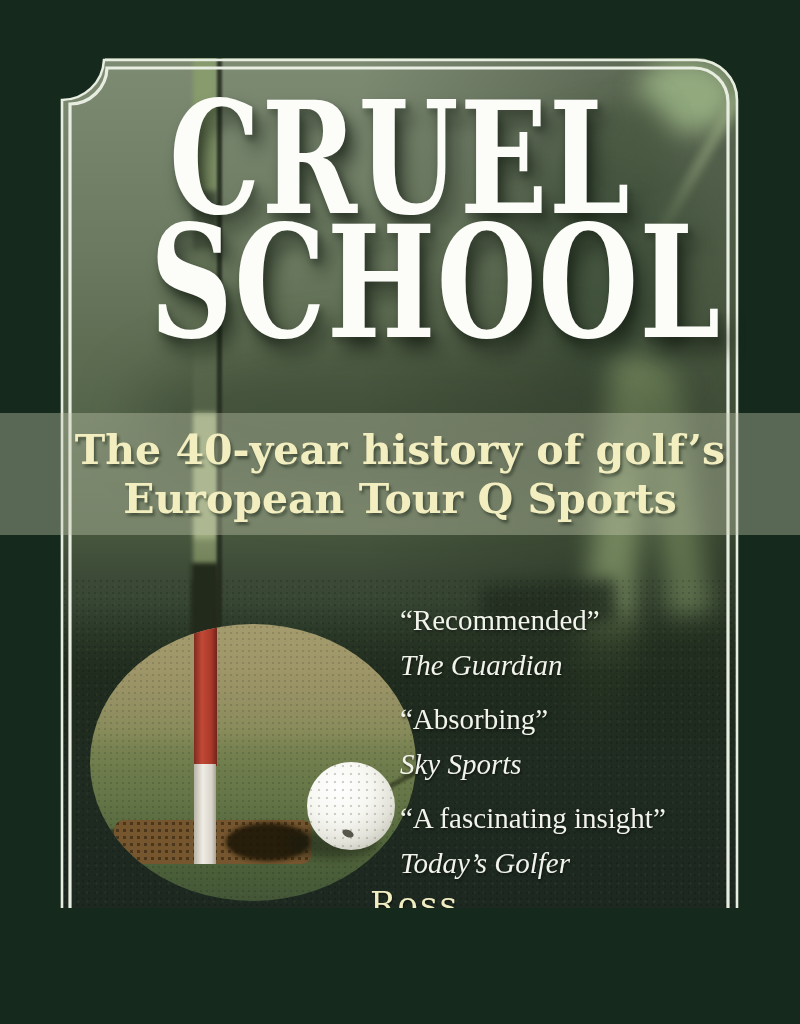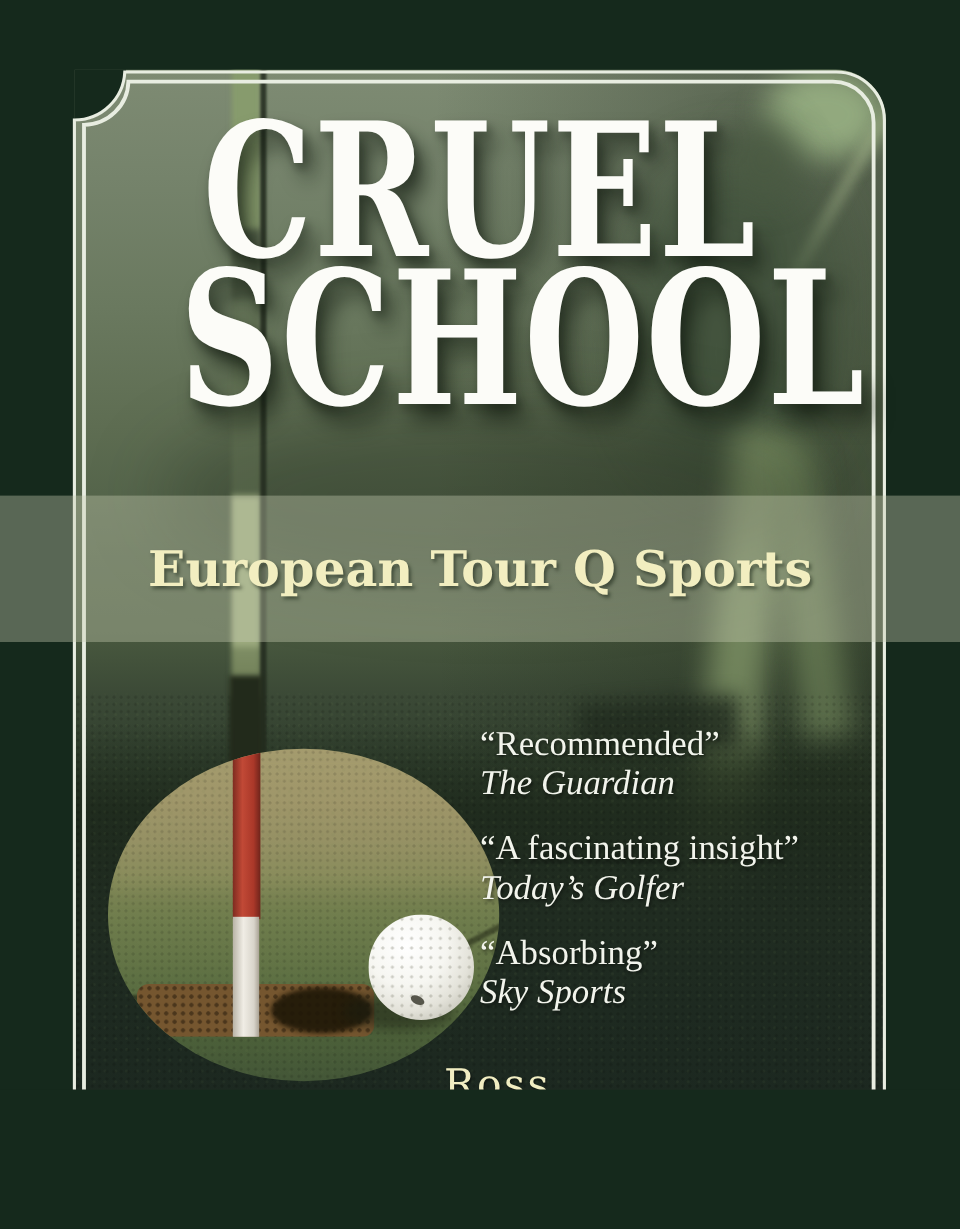--- a/index.html
+++ b/index.html
@@ -121,21 +121,21 @@
   .title-line.t2{top:202px;}
   .subtitle{position:absolute;left:0;top:413px;width:800px;height:122px;z-index:6;
     display:flex;flex-direction:column;justify-content:center;gap:5px;text-align:center;
     color:var(--subtitle-cream);font-weight:bold;font-size:41px;line-height:44px;
     text-shadow:2px 3px 3px rgba(30,40,25,.55);}
   .quotes{position:absolute;left:400px;top:604px;width:326px;z-index:6;text-align:left;
     color:var(--quote-white);font-family:"Liberation Serif",serif;
     text-shadow:1px 2px 3px rgba(0,0,0,.5);}
   .quote{margin-bottom:21px;}
   .quote-text{font-size:29px;line-height:33px;}
-  .quote-source{font-size:29px;line-height:33px;font-style:italic;}
+  .quote-source{font-size:29px;line-height:33px;font-style:italic;margin-top:12px;}
   .author{position:absolute;left:370px;top:884px;width:326px;z-index:6;text-align:left;
     color:var(--author-cream);font-size:34px;line-height:40px;letter-spacing:2px;
     text-shadow:1px 2px 2px rgba(0,0,0,.5);}
 </style>
 </head>
 <body>
 
 <div class="page">
 
   <div class="card">
@@ -180,33 +180,34 @@
   </svg>
 
   <div class="band"></div>
 
   <div class="title">
     <div class="title-line t1">CRUEL</div>
     <div class="title-line t2">SCHOOL</div>
   </div>
 
   <div class="subtitle">
+    <div>The 40-year history of golf’s</div>
     <div>European Tour Q Sports</div>
   </div>
 
   <div class="quotes">
     <div class="quote">
       <div class="quote-text">“Recommended”</div>
       <div class="quote-source">The Guardian</div>
     </div>
     <div class="quote">
+      <div class="quote-text">“Absorbing”</div>
+      <div class="quote-source">Sky Sports</div>
+    </div>
+    <div class="quote">
       <div class="quote-text">“A fascinating insight”</div>
       <div class="quote-source">Today’s Golfer</div>
     </div>
-    <div class="quote">
-      <div class="quote-text">“Absorbing”</div>
-      <div class="quote-source">Sky Sports</div>
-    </div>
   </div>
 
   <div class="author">Ross Biddiscombe</div>
 
 </div>
 
 </body></html>

